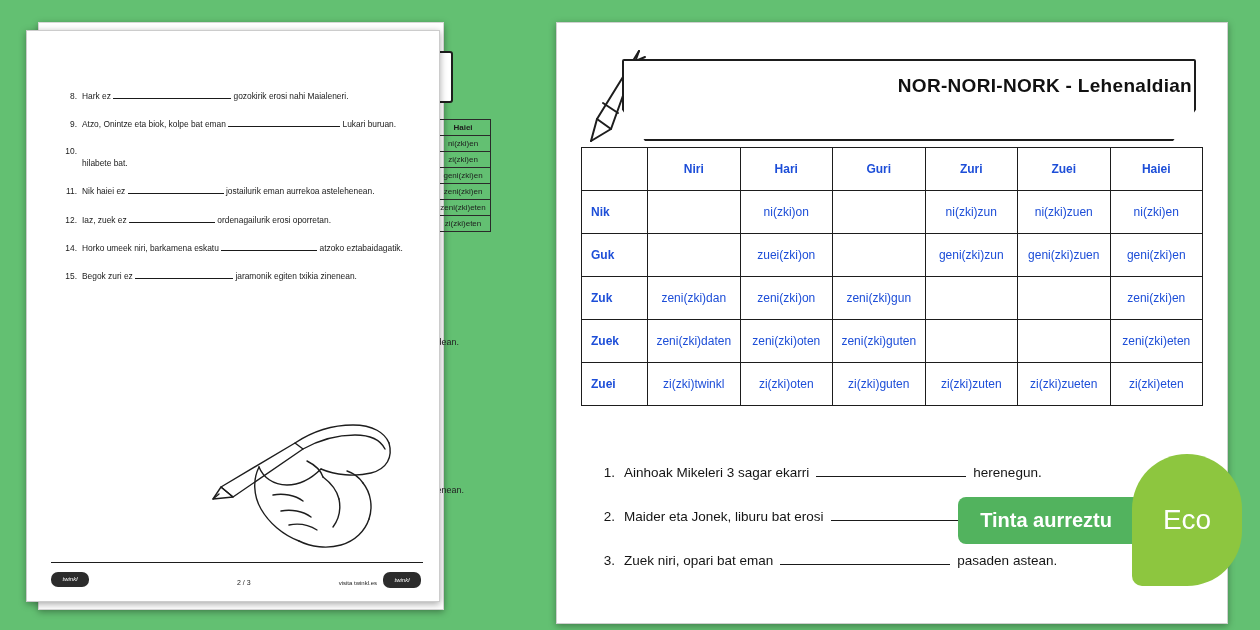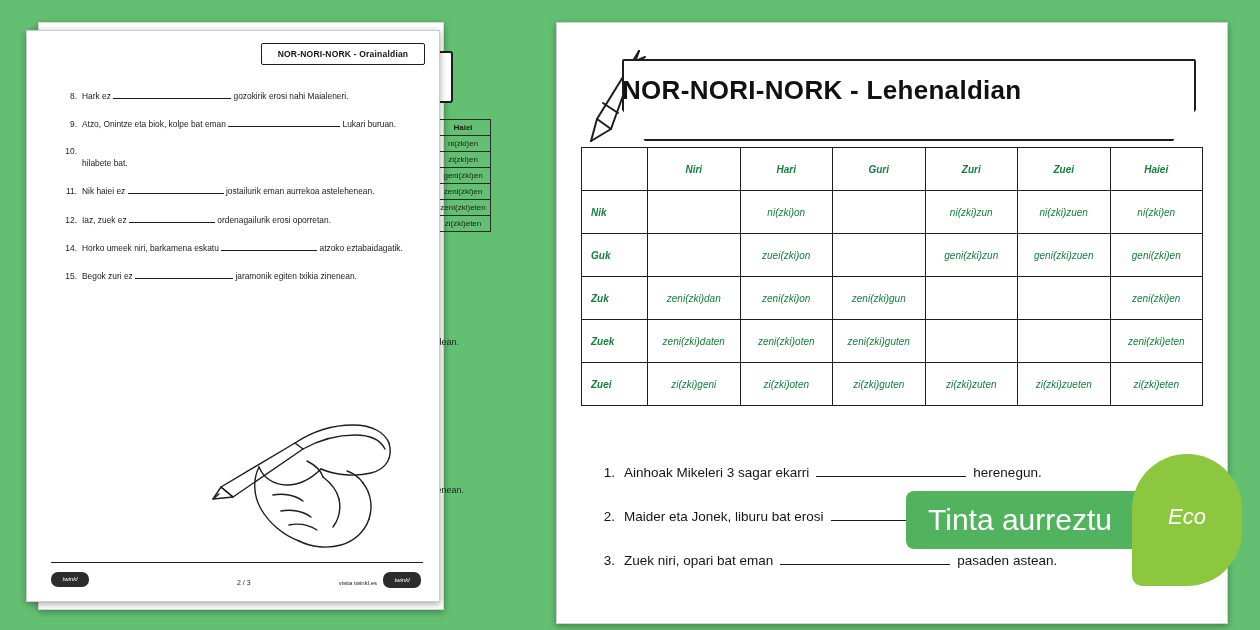--- a/index.html
+++ b/index.html
@@ -250,22 +250,22 @@
     border: 2.4px solid #1d1d1d;
     background: #ffffff;
     border-radius: 2px;
     clip-path: polygon(0 0, 100% 0, 100% 62%, 96% 100%, 4% 100%, 0 62%);
   }
   .r-title-text {
     position: absolute;
     left: 0;
     top: 16px;
     width: 100%;
-    text-align: left;
-    font-size: 26px;
+    text-align: right;
+    font-size: 19px;
     font-weight: bold;
     color: #111111;
     letter-spacing: .3px;
   }
   .pencil {
     position: absolute;
     left: 24px;
     top: 22px;
     width: 70px;
     height: 100px;
@@ -276,24 +276,23 @@
     left: 24px;
     top: 124px;
     width: 622px;
     border-collapse: collapse;
     table-layout: fixed;
   }
   .r-table th, .r-table td {
     border: 1.6px solid #1d1d1d;
     height: 40px;
     text-align: center;
-    font-size: 10px;
-    color: #15803d;
+    font-size: 12px;
+    color: #1d4ed8;
     font-weight: normal;
-    font-style: italic;
   }
   .r-table th { font-weight: bold; }
   .r-table td.rowhead {
     font-weight: bold;
     text-align: left;
     padding-left: 9px;
   }
   .r-table .corner { border: 1.6px solid #1d1d1d; }
   .r-table col.c0 { width: 66px; }
 
@@ -329,24 +328,25 @@
     position: absolute;
     right: 18px;
     bottom: 44px;
     display: flex;
     align-items: center;
     z-index: 6;
   }
   .eco-pill {
     background: #52b35e;
     color: #ffffff;
-    font-size: 30px;
+    font-size: 20px;
     padding: 12px 26px 12px 22px;
     border-radius: 8px 0 0 8px;
     white-space: nowrap;
+    font-weight: bold;
   }
   .eco-leaf {
     position: relative;
     width: 110px;
     height: 132px;
     margin-left: -6px;
   }
   .eco-leaf .leafshape {
     position: absolute;
     left: 0; top: 0;
@@ -356,22 +356,21 @@
     border-radius: 55px 55px 55px 10px;
     transform: rotate(0deg);
   }
   .eco-leaf .eco-text {
     position: absolute;
     left: 0;
     top: 50px;
     width: 110px;
     text-align: center;
     color: #ffffff;
-    font-size: 22px;
-    font-style: italic;
+    font-size: 28px;
   }
 </style>
 </head>
 <body>
 
 <div class="sheet" id="sheet-back">
   <div class="back-inner">
 
     <div class="back-title-frame"></div>
     <div class="back-title">aldian</div>
@@ -416,21 +415,20 @@
       <div class="back-line" style="top:492px;left:0;">n astean.</div>
     </div>
 
     <div class="back-footer-visit">visita twinkl.es</div>
     <div class="back-footer-logo">twinkl</div>
   </div>
 </div>
 
 <div class="sheet" id="sheet-front">
 
-  <div class="front-head">NOR-NORI-NORK - Orainaldian</div>
 
   <div class="q-list">
 
     <div class="q-item">
       <span class="q-num">8.</span>
       <span class="q-text">
         <span>Hark ez</span>
         <span class="blank" style="width:118px"></span>
         <span>gozokirik erosi nahi Maialeneri.</span>
       </span>
@@ -585,21 +583,21 @@
       <td class="rowhead">Zuek</td>
       <td>zeni(zki)daten</td>
       <td>zeni(zki)oten</td>
       <td>zeni(zki)guten</td>
       <td></td>
       <td></td>
       <td>zeni(zki)eten</td>
     </tr>
     <tr>
       <td class="rowhead">Zuei</td>
-      <td>zi(zki)geni</td>
+      <td>zi(zki)twinkl</td>
       <td>zi(zki)oten</td>
       <td>zi(zki)guten</td>
       <td>zi(zki)zuten</td>
       <td>zi(zki)zueten</td>
       <td>zi(zki)eten</td>
     </tr>
   </tbody>
     </table>
 
   <div class="r-questions">

